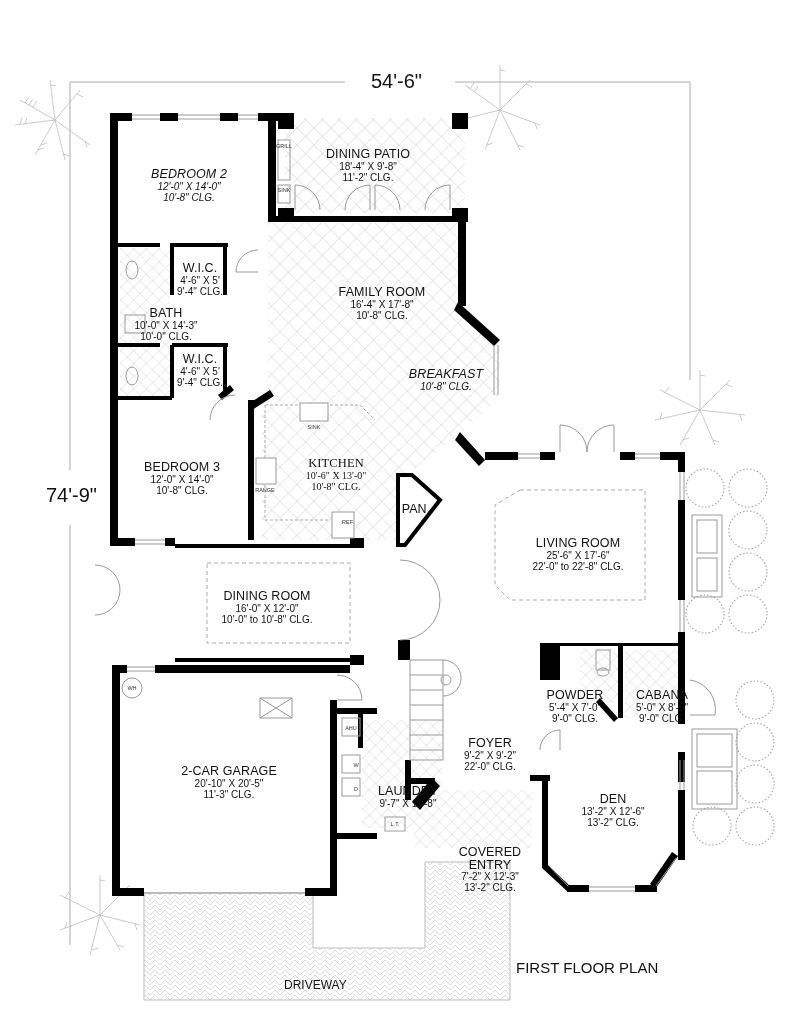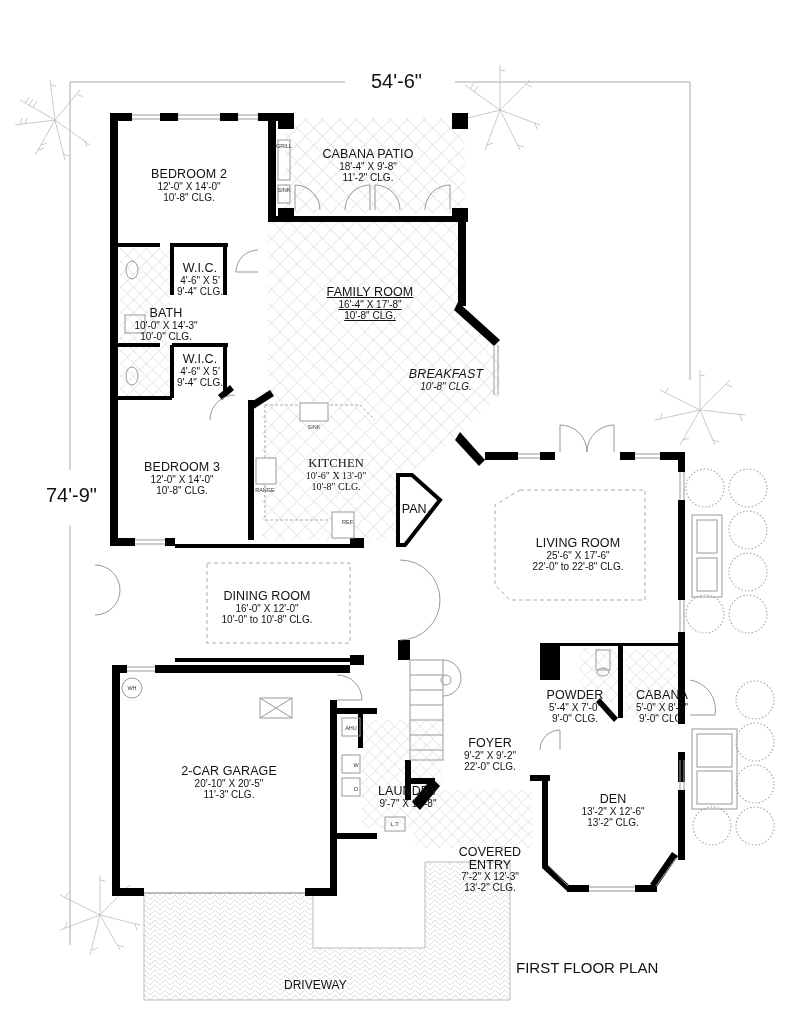--- a/index.html
+++ b/index.html
@@ -265,46 +265,46 @@
     <ellipse cx="132" cy="376" rx="6" ry="9"></ellipse>
     <rect x="125" y="315" width="20" height="18"></rect>
     <rect x="596" y="650" width="14" height="20"></rect>
     <ellipse cx="603" cy="672" rx="6" ry="4"></ellipse>
   </g>
 </svg>
 
 <div class="dim" style="left:367px;top:70px;">54'-6"</div>
 <div class="dim" style="left:42px;top:484px;">74'-9"</div>
 
-<div class="lbl" style="left:189px;top:168px;">
+<div class="lbl" style="left:189px;top:168px;font-style:italic;">
   <span class="nm">BEDROOM 2</span>
   <span class="dm">12'-0" X 14'-0"</span>
   <span class="dm">10'-8" CLG.</span>
 </div>
 <div class="lbl" style="left:368px;top:148px;">
-  <span class="nm">CABANA PATIO</span>
+  <span class="nm">DINING PATIO</span>
   <span class="dm">18'-4" X 9'-8"</span>
   <span class="dm">11'-2" CLG.</span>
 </div>
 <div class="lbl" style="left:200px;top:262px;">
   <span class="nm">W.I.C.</span>
   <span class="dm">4'-6" X 5'</span>
   <span class="dm">9'-4" CLG.</span>
 </div>
 <div class="lbl" style="left:166px;top:307px;">
   <span class="nm">BATH</span>
   <span class="dm">10'-0" X 14'-3"</span>
   <span class="dm">10'-0" CLG.</span>
 </div>
 <div class="lbl" style="left:200px;top:353px;">
   <span class="nm">W.I.C.</span>
   <span class="dm">4'-6" X 5'</span>
   <span class="dm">9'-4" CLG.</span>
 </div>
-<div class="lbl" style="left:370px;top:286px;text-decoration:underline;">
+<div class="lbl" style="left:382px;top:286px;">
   <span class="nm">FAMILY ROOM</span>
   <span class="dm">16'-4" X 17'-8"</span>
   <span class="dm">10'-8" CLG.</span>
 </div>
 <div class="lbl" style="left:446px;top:368px;font-style:italic;">
   <span class="nm">BREAKFAST</span>
   <span class="dm">10'-8" CLG.</span>
 </div>
 <div class="lbl" style="left:182px;top:461px;">
   <span class="nm">BEDROOM 3</span>

